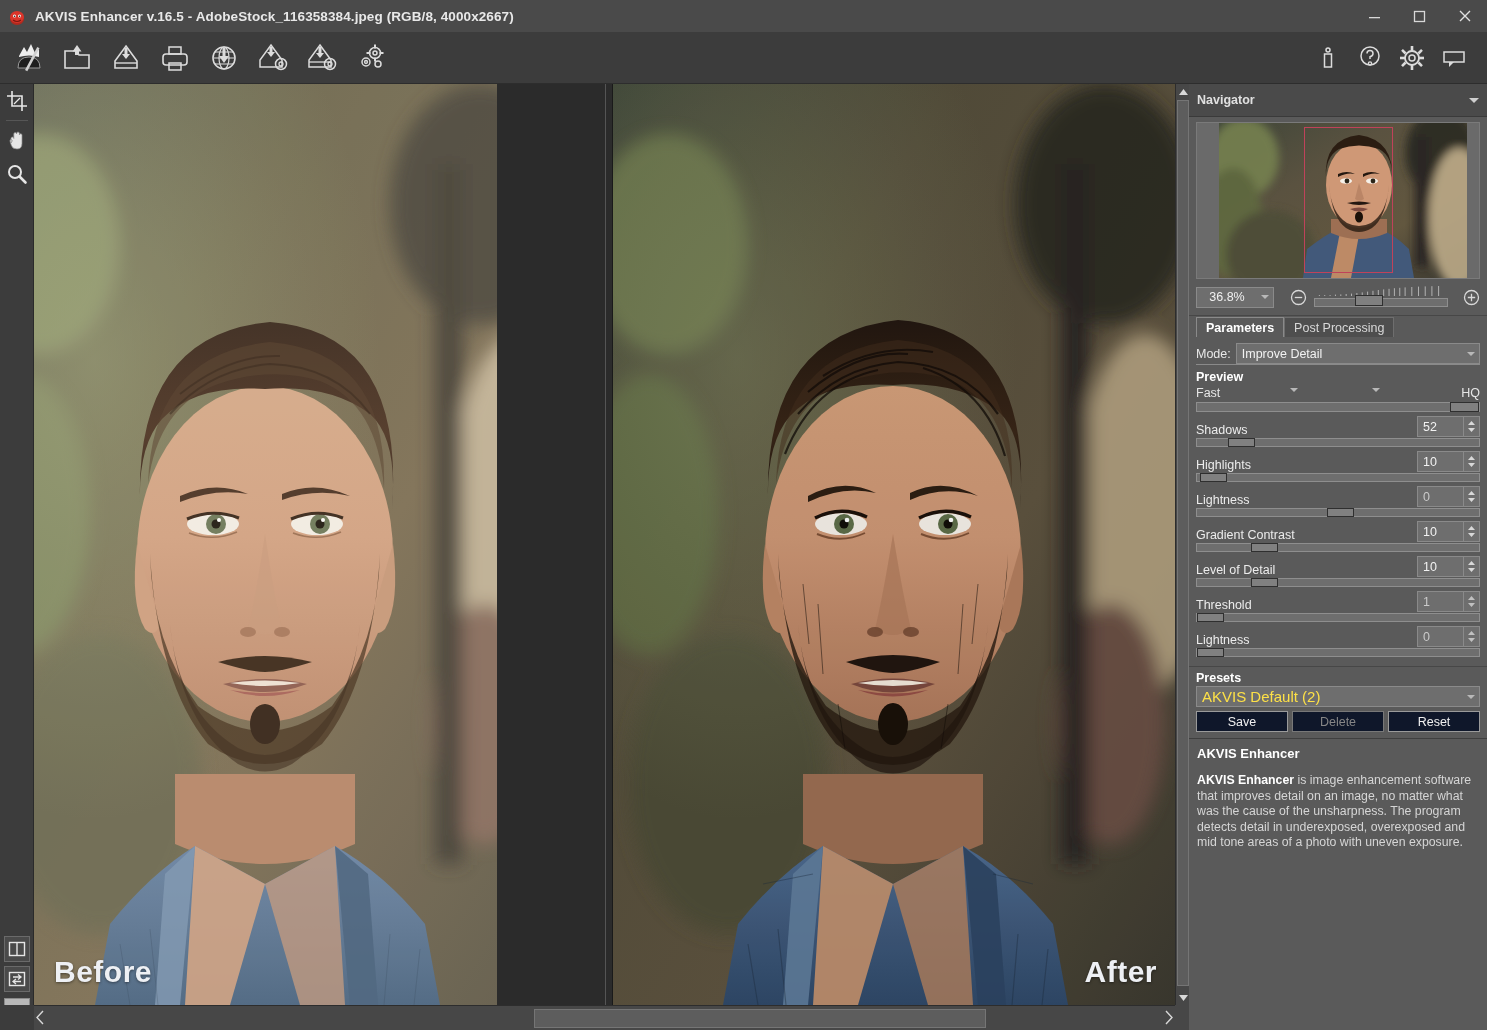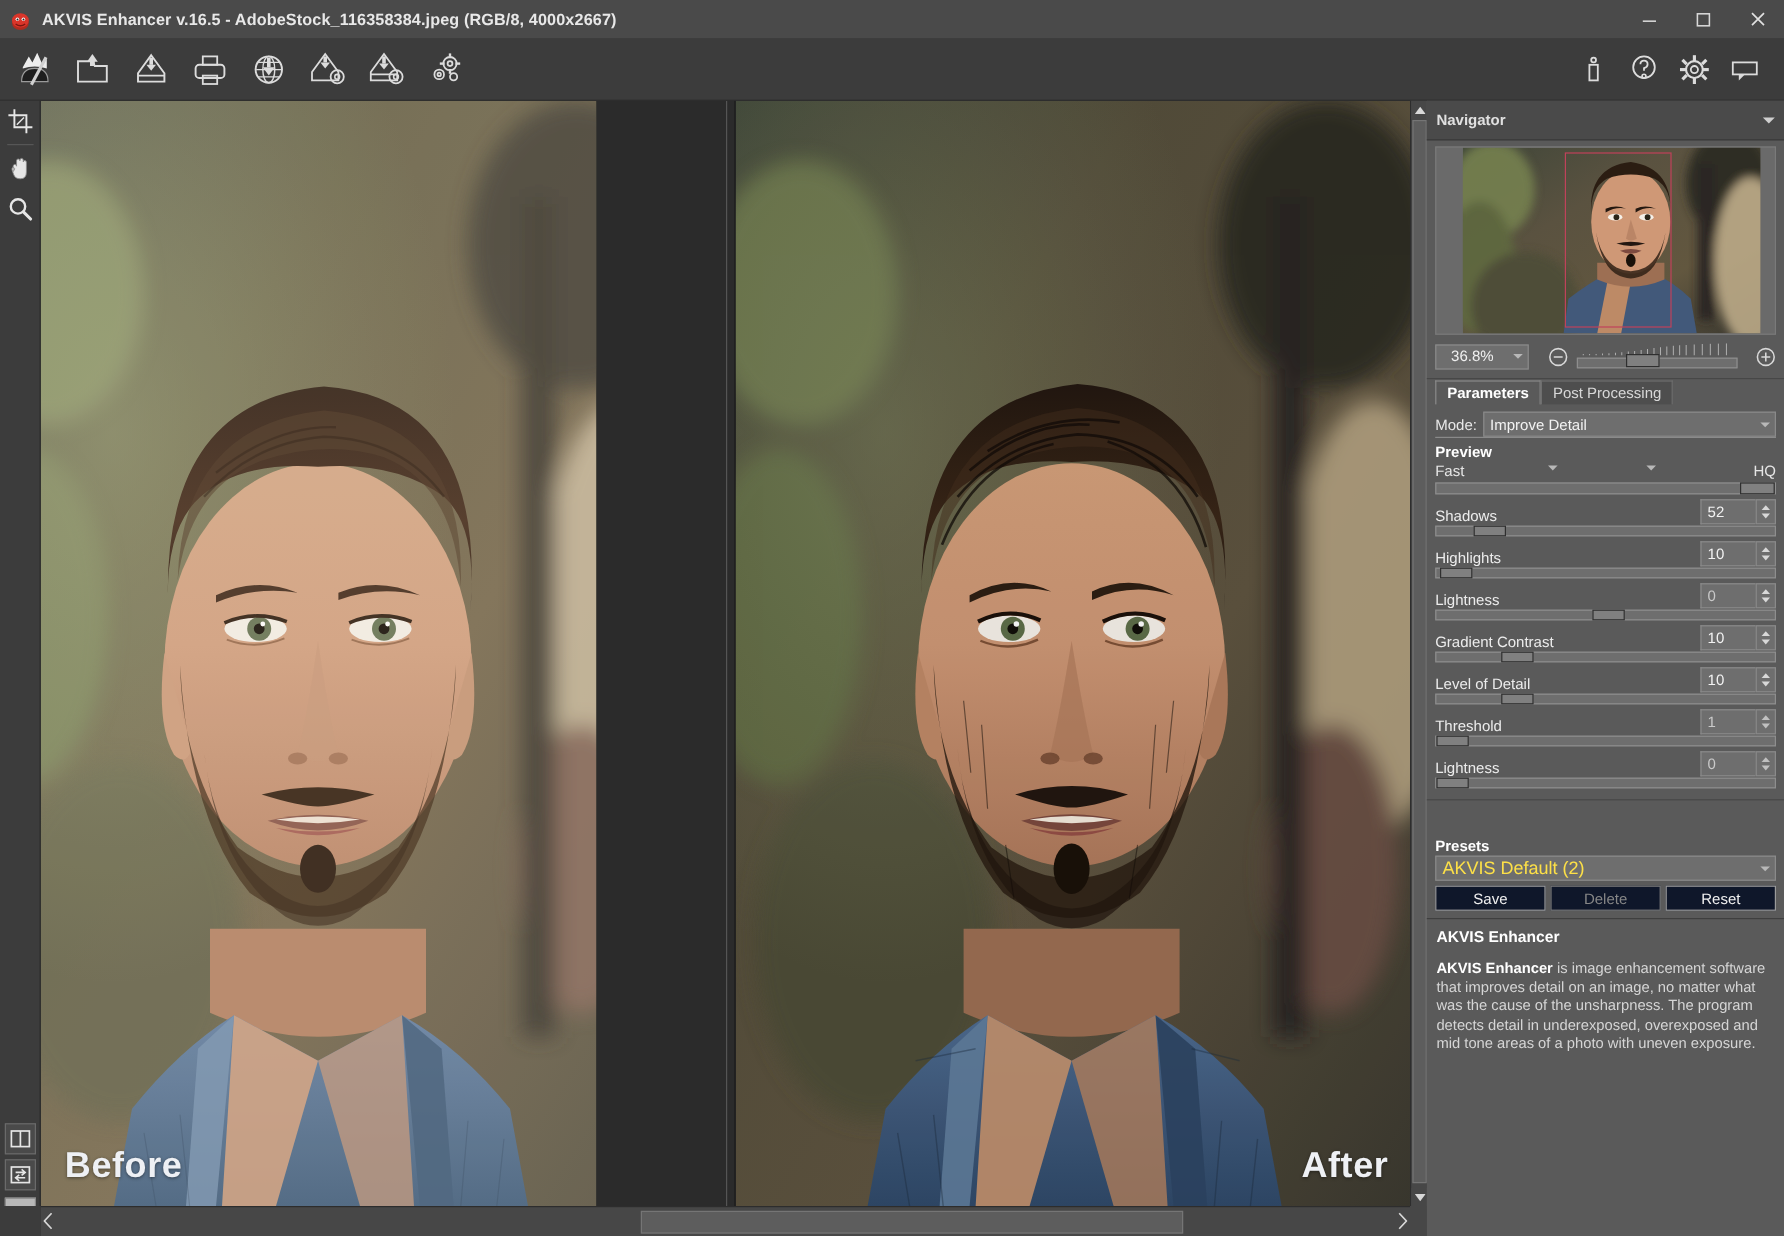--- a/index.html
+++ b/index.html
@@ -270,21 +270,21 @@
     position: relative; height: 9px; margin-top: 1px;
     background: #6e6e6e; border: 1px solid #8e8e8e;
   }
   .slider-handle {
     position: absolute; top: -1px; width: 27px; height: 9px;
     background: #808080; border: 1px solid #2f2f2f;
   }
 
   #panel-sep2 { height: 1px; background: #474747; margin: 9px 0 0 0; }
 
-  #presets-body { padding: 4px 7px 0 7px; margin-top: 27px; }
+  #presets-body { padding: 4px 7px 0 7px; }
   #preset-combo {
     height: 21px; background: #6e6e6e; border: 1px solid #8a8a8a;
     display: flex; align-items: center; padding-left: 5px; margin-top: 1px;
   }
   #preset-value { font-size: 15px; color: #fde047; }
   #preset-arrow { margin-left: auto; margin-right: 4px; }
   #preset-buttons {
     display: flex; margin-top: 4px; gap: 4px;
   }
   .pbtn {

